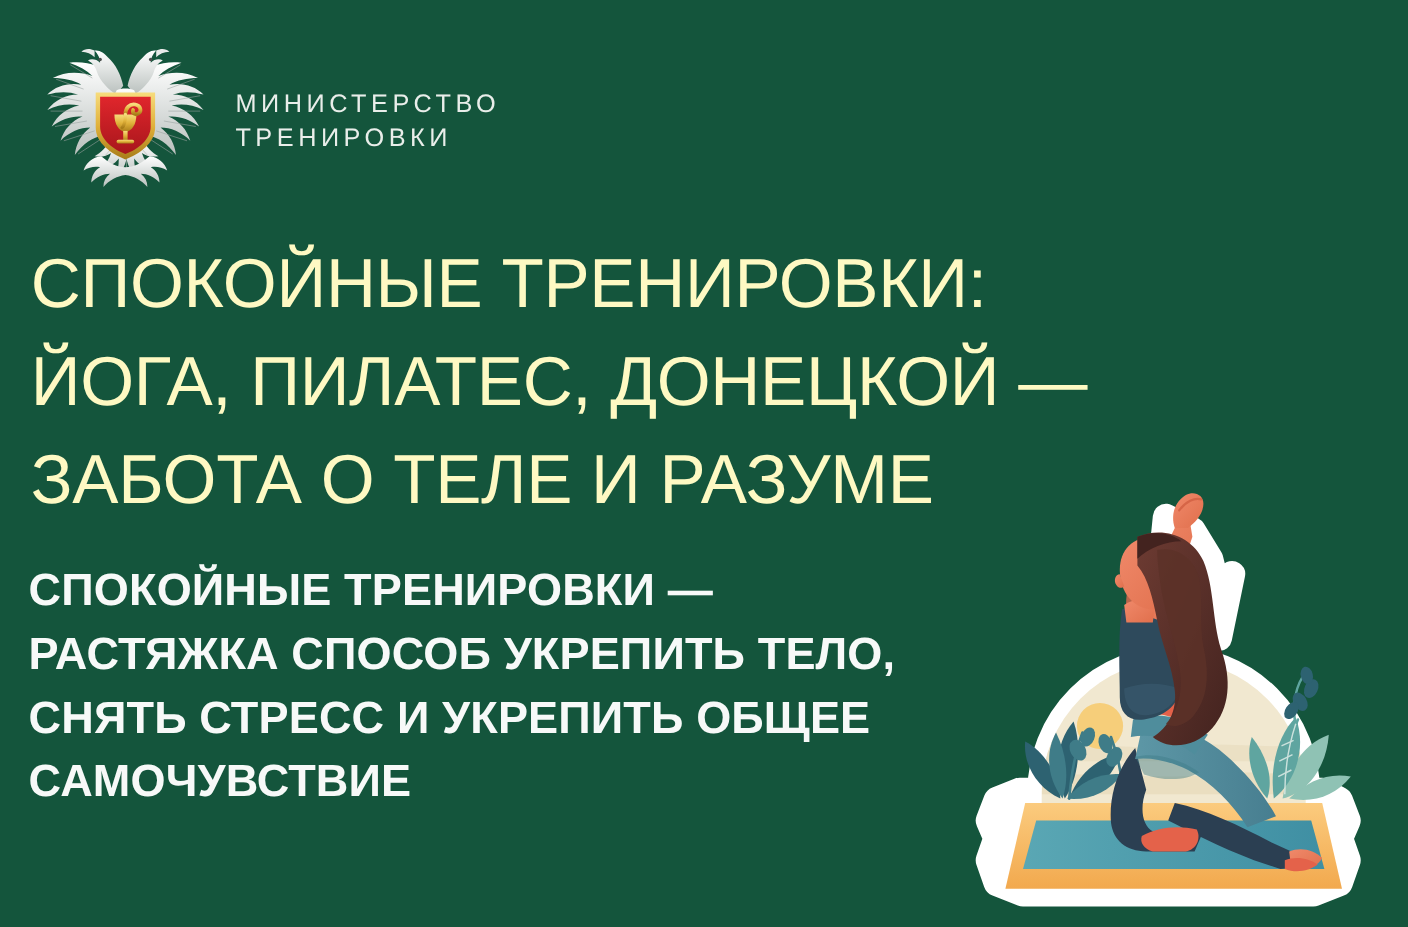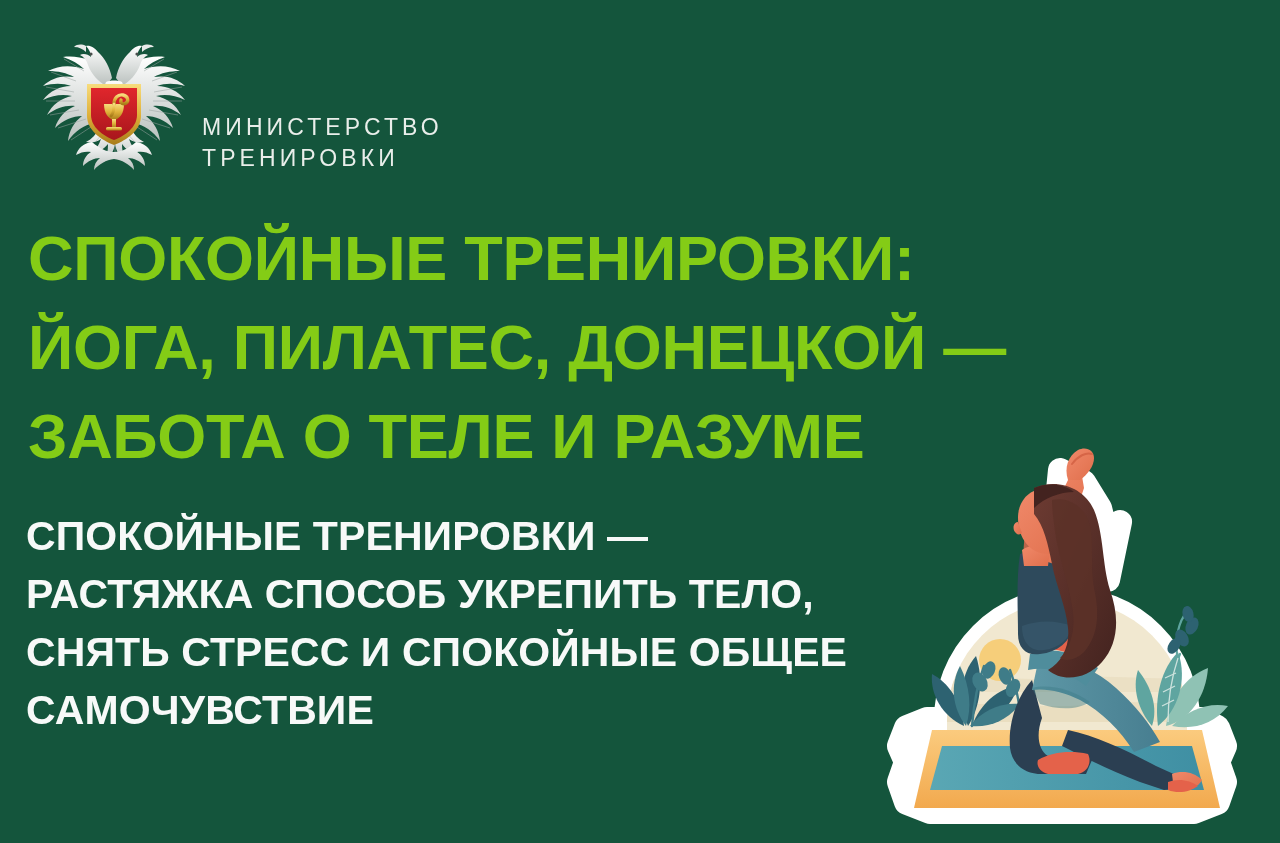--- a/index.html
+++ b/index.html
@@ -24,22 +24,22 @@
     background: #14553c;
     overflow: hidden;
   }
 
   
   .header-lockup {
     position: absolute;
     left: 34px;
     top: 22px;
     display: flex;
-    align-items: flex-end;
-    gap: 8px;
+    align-items: center;
+    gap: 20px;
   }
 
   .emblem {
     width: 160px;
     height: 152px;
     flex: 0 0 auto;
     position: relative;
     top: 2px;
   }
 
@@ -58,23 +58,23 @@
 
   
   .headline {
     position: absolute;
     left: 28px;
     top: 214px;
     width: 1160px;
   }
 
   .headline-line {
-    color: #84cc16;
+    color: #fef9c3;
     font-size: 63px;
-    font-weight: 700;
+    font-weight: 400;
     line-height: 89px;
     letter-spacing: -0.3px;
     white-space: nowrap;
   }
 
   
   .subtitle {
     position: absolute;
     left: 26px;
     top: 507px;
@@ -219,21 +219,21 @@
 
   <div class="headline">
     <div class="headline-line">СПОКОЙНЫЕ ТРЕНИРОВКИ:</div>
     <div class="headline-line">ЙОГА, ПИЛАТЕС, ДОНЕЦКОЙ —</div>
     <div class="headline-line">ЗАБОТА О ТЕЛЕ И РАЗУМЕ</div>
   </div>
 
   <div class="subtitle">
     <div class="subtitle-line">СПОКОЙНЫЕ ТРЕНИРОВКИ —</div>
     <div class="subtitle-line">РАСТЯЖКА СПОСОБ УКРЕПИТЬ ТЕЛО,</div>
-    <div class="subtitle-line">СНЯТЬ СТРЕСС И СПОКОЙНЫЕ ОБЩЕЕ</div>
+    <div class="subtitle-line">СНЯТЬ СТРЕСС И УКРЕПИТЬ ОБЩЕЕ</div>
     <div class="subtitle-line">САМОЧУВСТВИЕ</div>
   </div>
 
   <div class="illustration">
     <svg viewBox="0 0 390 405" xmlns="http://www.w3.org/2000/svg" aria-hidden="true">
       <defs>
         <clipPath id="circClip">
           <path d="M75 290 A120 120 0 0 1 315 290 L315 300 L75 300 Z"></path>
         </clipPath>
         <linearGradient id="matTopG" x1="0" y1="0" x2="1" y2="0">

